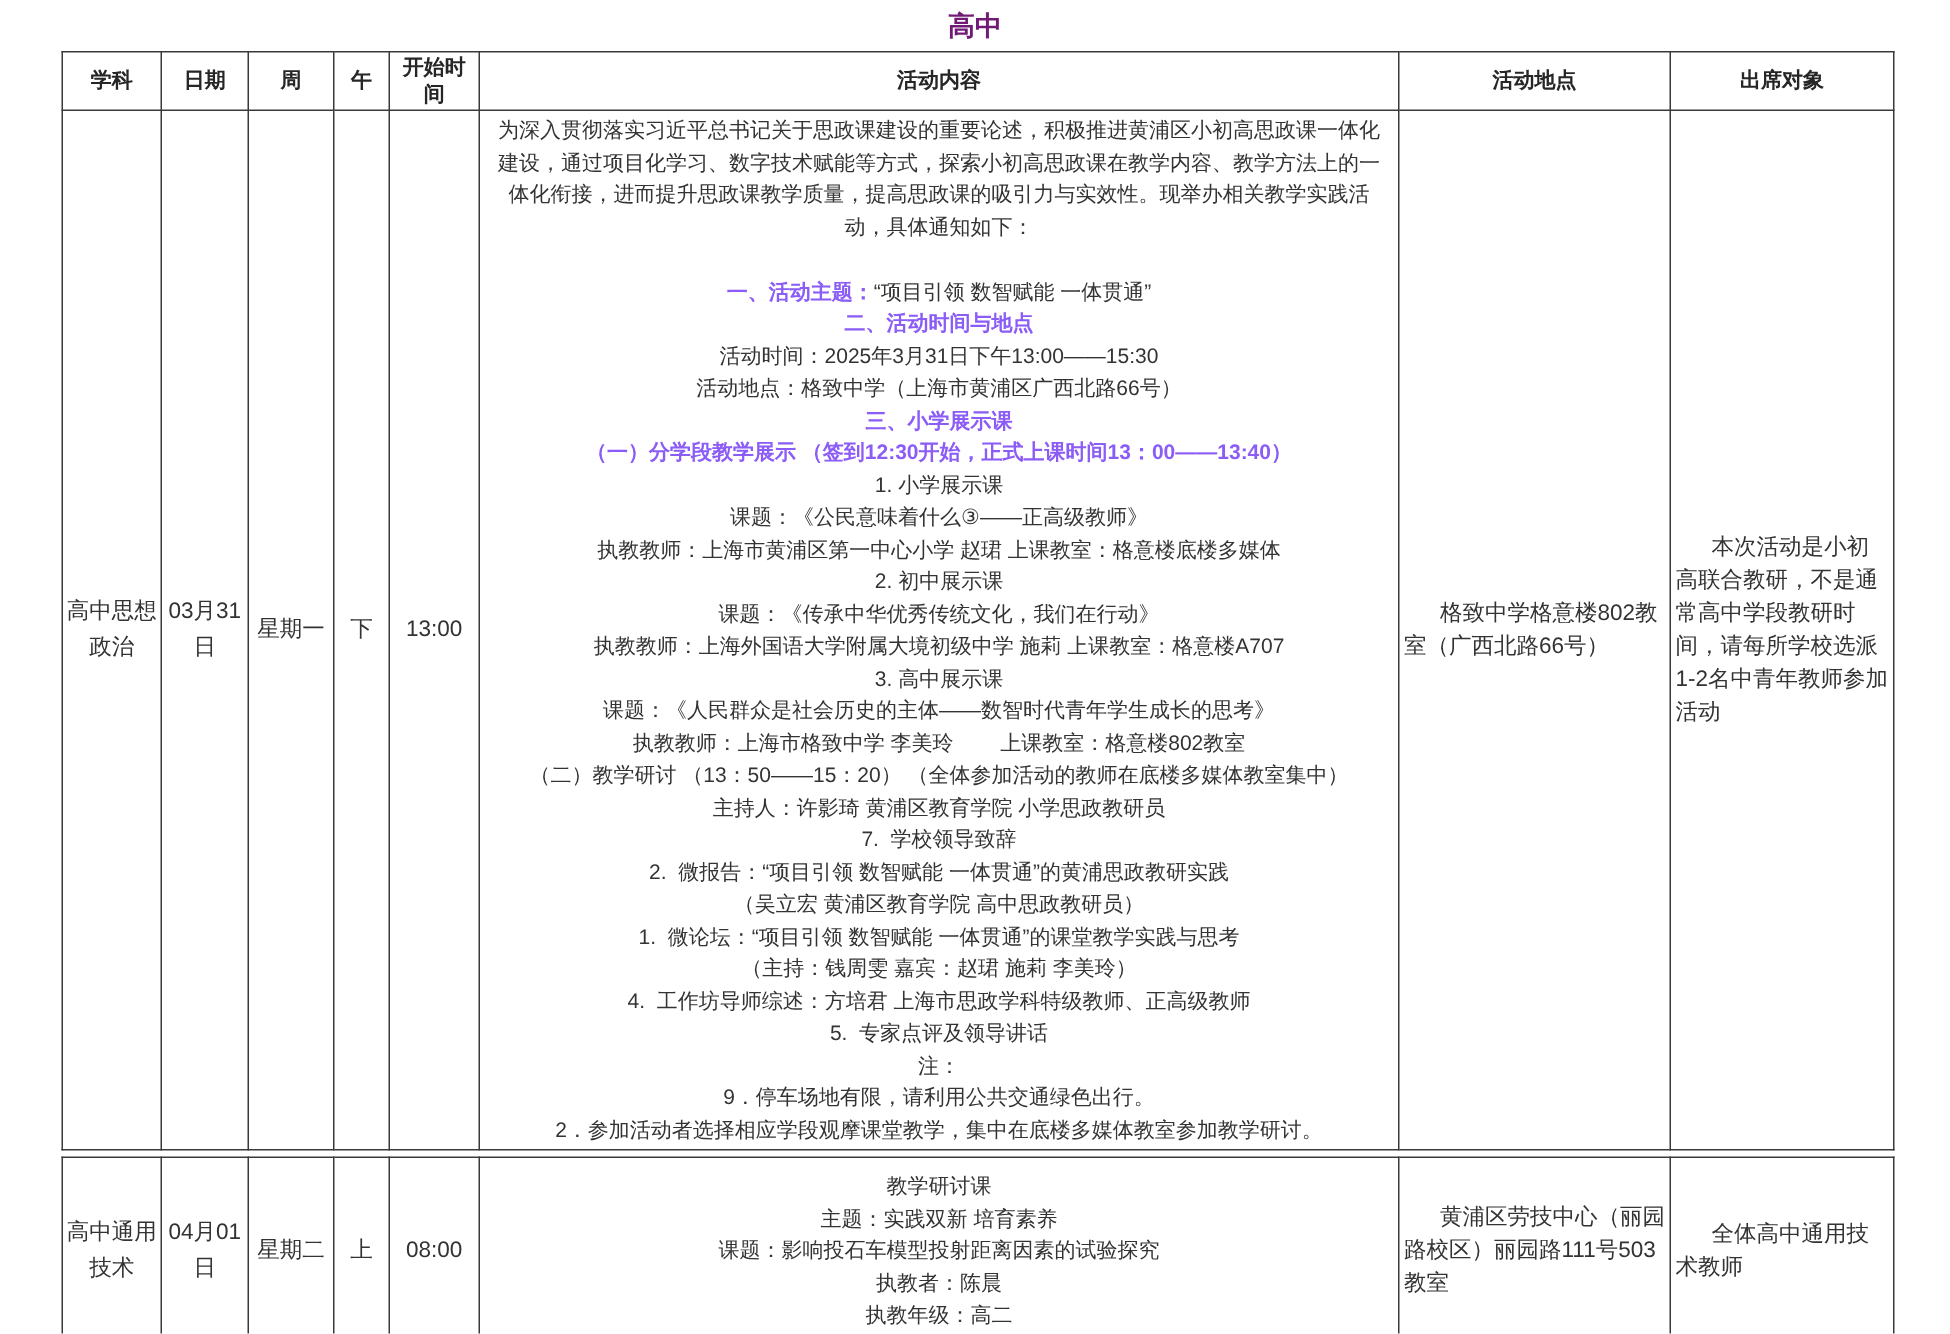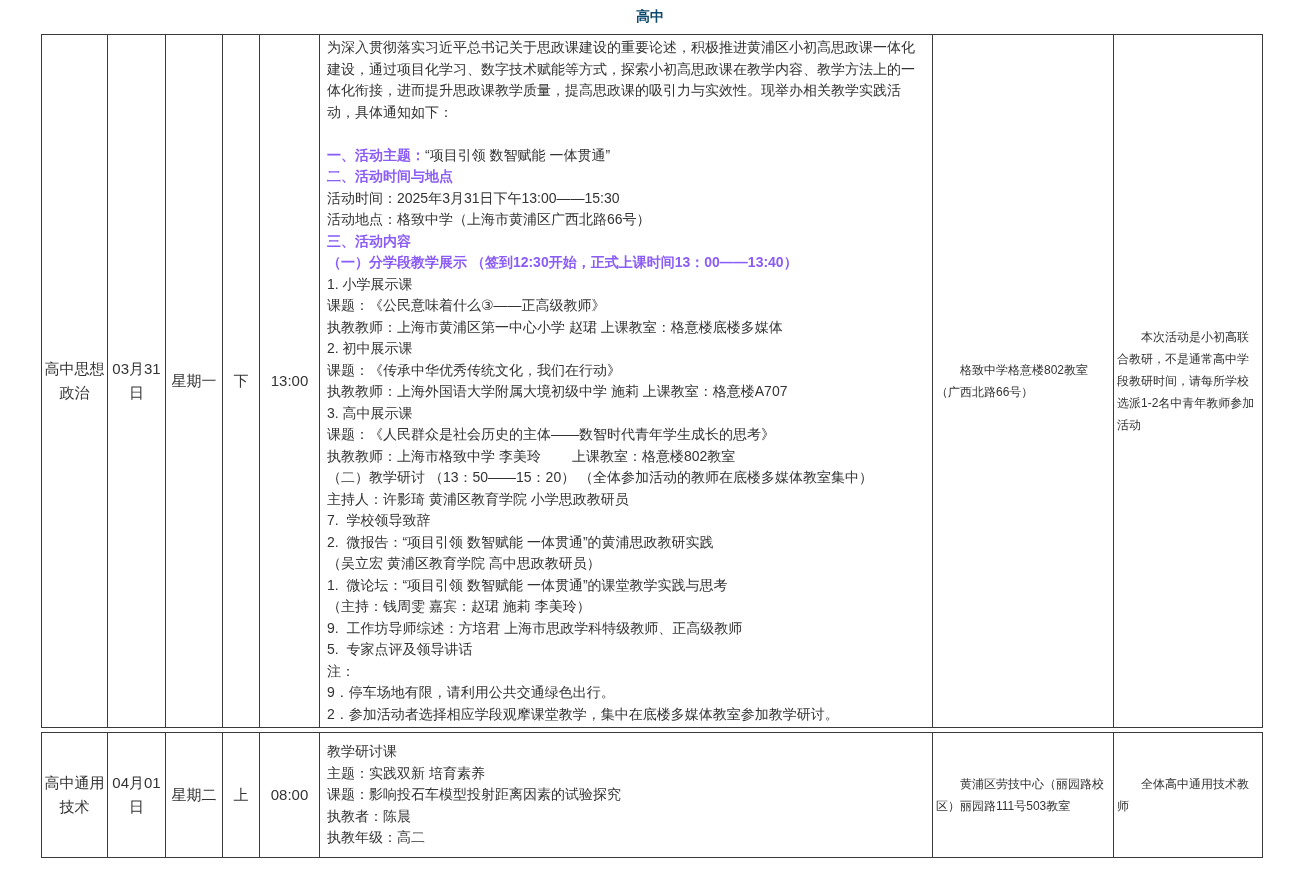--- a/index.html
+++ b/index.html
@@ -3,44 +3,44 @@
 <meta charset="utf-8">
 <style>
   html,body{margin:0;padding:0;}
   body{
     width:1300px;height:889px;overflow:hidden;background:#ffffff;
     font-family:"Liberation Sans","DejaVu Sans",sans-serif;
     color:#333333;
   }
   .page-title{
     height:34px;display:flex;align-items:center;justify-content:center;
-    font-size:14px;font-weight:bold;color:#0c4a6e;
+    font-size:18px;font-weight:bold;color:#701a75;
   }
   table.sched{
     border-collapse:collapse;table-layout:fixed;
     margin-left:41px;width:1221px;background:#fff;
   }
   .gap{height:4px;}
   th,td{border:1px solid #3a3a3a;box-sizing:border-box;overflow:hidden;}
   th{
     font-size:14px;font-weight:bold;height:26px;text-align:center;
     padding:1px 2px;color:#262626;
   }
   td.center-cell{
     text-align:center;vertical-align:middle;font-size:15px;
     line-height:24px;padding:2px 2px;color:#333;
   }
   td.content-cell{
-    vertical-align:middle;text-align:left;font-size:14px;
+    vertical-align:middle;text-align:center;font-size:14px;
     line-height:21.5px;padding:2px 7px;color:#333;
   }
   .content-line{white-space:pre-wrap;word-break:break-all;}
   .content-line.bold, .content-line b{font-weight:bold;color:#8b5cf6;}
   td.loc-cell{
-    vertical-align:middle;text-align:left;font-size:12px;
+    vertical-align:middle;text-align:left;font-size:15px;
     line-height:22px;padding:2px 3px;color:#333;
   }
   .indent-par{text-indent:24px;margin:0;word-break:break-all;}
   .row-tall td{height:687px;}
   .row-mid td{height:125px;}
 </style>
 </head>
 <body>
 
 <div class="page-title">高中</div>
@@ -50,52 +50,62 @@
     <col style="width:66px">
       <col style="width:58px">
       <col style="width:57px">
       <col style="width:37px">
     <col style="width:60px">
       <col style="width:613px">
       <col style="width:181px">
       <col style="width:149px">
   </colgroup>
   <tbody>
+      <tr>
+    <th>学科</th>
+    <th>日期</th>
+    <th>周</th>
+    <th>午</th>
+    <th>开始时间</th>
+    <th>活动内容</th>
+    <th>活动地点</th>
+    <th>出席对象</th>
+  </tr>
   <tr class="row-tall">
     <td class="center-cell">高中思想政治</td>
     <td class="center-cell">03月31日</td>
     <td class="center-cell">星期一</td>
     <td class="center-cell">下</td>
     <td class="center-cell">13:00</td>
     <td class="content-cell">
           <div class="content-line">为深入贯彻落实习近平总书记关于思政课建设的重要论述，积极推进黄浦区小初高思政课一体化建设，通过项目化学习、数字技术赋能等方式，探索小初高思政课在教学内容、教学方法上的一体化衔接，进而提升思政课教学质量，提高思政课的吸引力与实效性。现举办相关教学实践活动，具体通知如下：</div>
           <div class="content-line">&nbsp;</div>
           <div class="content-line"><b>一、活动主题：</b>“项目引领 数智赋能 一体贯通”</div>
           <div class="content-line bold">二、活动时间与地点</div>
           <div class="content-line">活动时间：2025年3月31日下午13:00——15:30</div>
           <div class="content-line">活动地点：格致中学（上海市黄浦区广西北路66号）</div>
-          <div class="content-line bold">三、活动内容</div>
+          <div class="content-line bold">三、小学展示课</div>
           <div class="content-line bold">（一）分学段教学展示 （签到12:30开始，正式上课时间13：00——13:40）</div>
           <div class="content-line">1. 小学展示课</div>
           <div class="content-line">课题：《公民意味着什么③——正高级教师》</div>
           <div class="content-line">执教教师：上海市黄浦区第一中心小学 赵珺 上课教室：格意楼底楼多媒体</div>
           <div class="content-line">2. 初中展示课</div>
           <div class="content-line">课题：《传承中华优秀传统文化，我们在行动》</div>
           <div class="content-line">执教教师：上海外国语大学附属大境初级中学 施莉 上课教室：格意楼A707</div>
           <div class="content-line">3. 高中展示课</div>
           <div class="content-line">课题：《人民群众是社会历史的主体——数智时代青年学生成长的思考》</div>
           <div class="content-line">执教教师：上海市格致中学 李美玲        上课教室：格意楼802教室</div>
           <div class="content-line">（二）教学研讨 （13：50——15：20） （全体参加活动的教师在底楼多媒体教室集中）</div>
           <div class="content-line">主持人：许影琦 黄浦区教育学院 小学思政教研员</div>
           <div class="content-line">7.  学校领导致辞</div>
           <div class="content-line">2.  微报告：“项目引领 数智赋能 一体贯通”的黄浦思政教研实践</div>
           <div class="content-line">（吴立宏 黄浦区教育学院 高中思政教研员）</div>
           <div class="content-line">1.  微论坛：“项目引领 数智赋能 一体贯通”的课堂教学实践与思考</div>
           <div class="content-line">（主持：钱周雯 嘉宾：赵珺 施莉 李美玲）</div>
-          <div class="content-line">9.  工作坊导师综述：方培君 上海市思政学科特级教师、正高级教师</div>
+          <div class="content-line">4.  工作坊导师综述：方培君 上海市思政学科特级教师、正高级教师</div>
           <div class="content-line">5.  专家点评及领导讲话</div>
           <div class="content-line">注：</div>
           <div class="content-line">9．停车场地有限，请利用公共交通绿色出行。</div>
           <div class="content-line">2．参加活动者选择相应学段观摩课堂教学，集中在底楼多媒体教室参加教学研讨。</div>
         </td>
     <td class="loc-cell">
       <p class="indent-par">格致中学格意楼802教室（广西北路66号）</p>
     </td>
     <td class="loc-cell">
       <p class="indent-par">本次活动是小初高联合教研，不是通常高中学段教研时间，请每所学校选派1-2名中青年教师参加活动</p>

